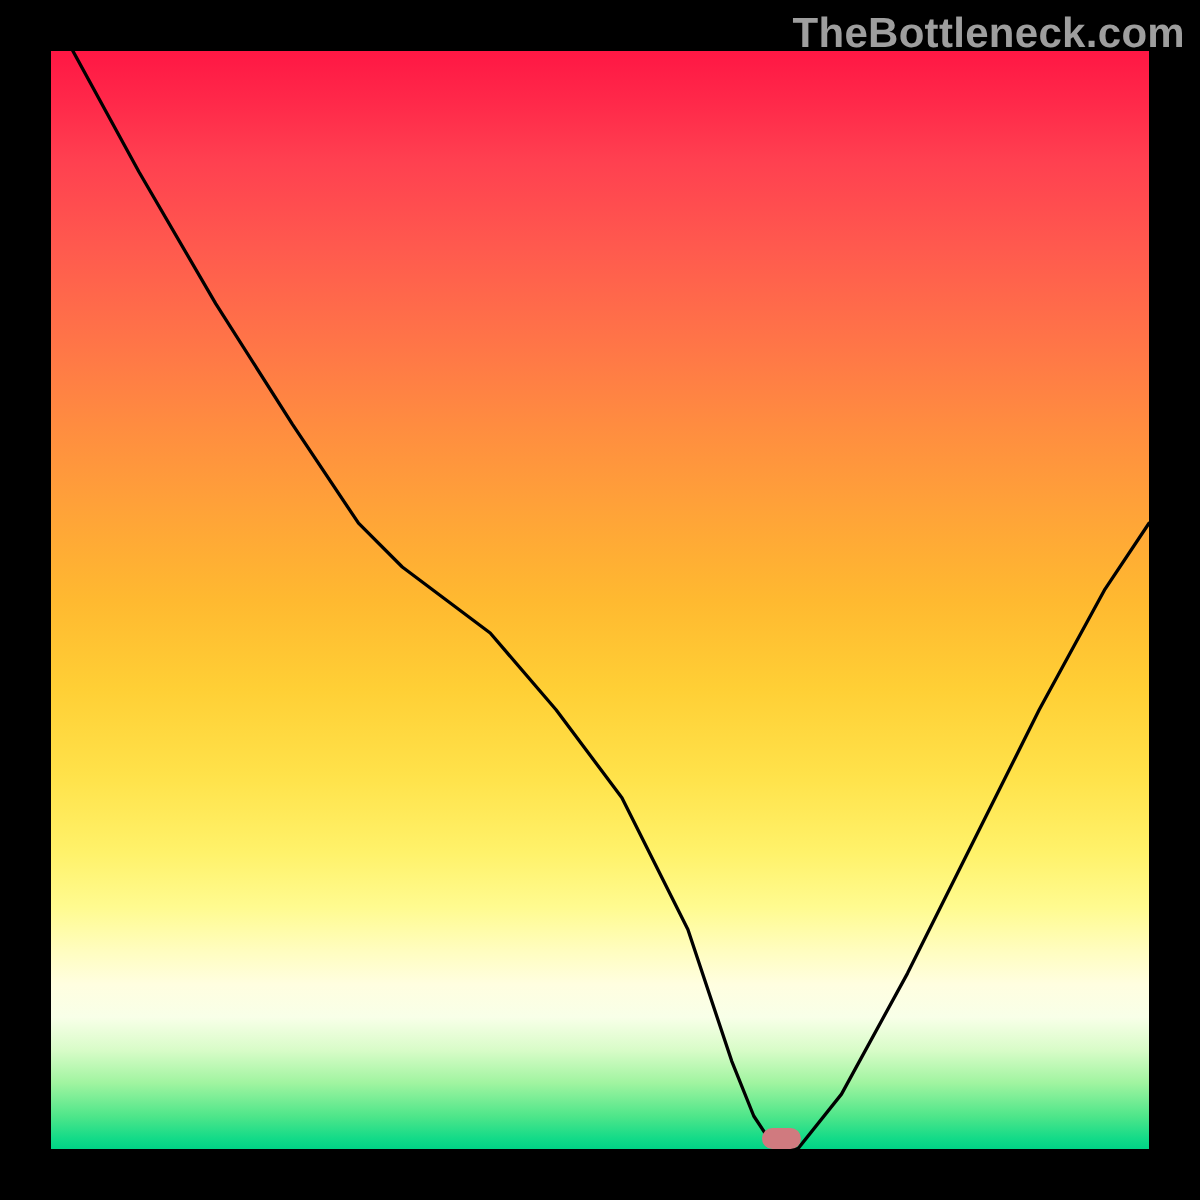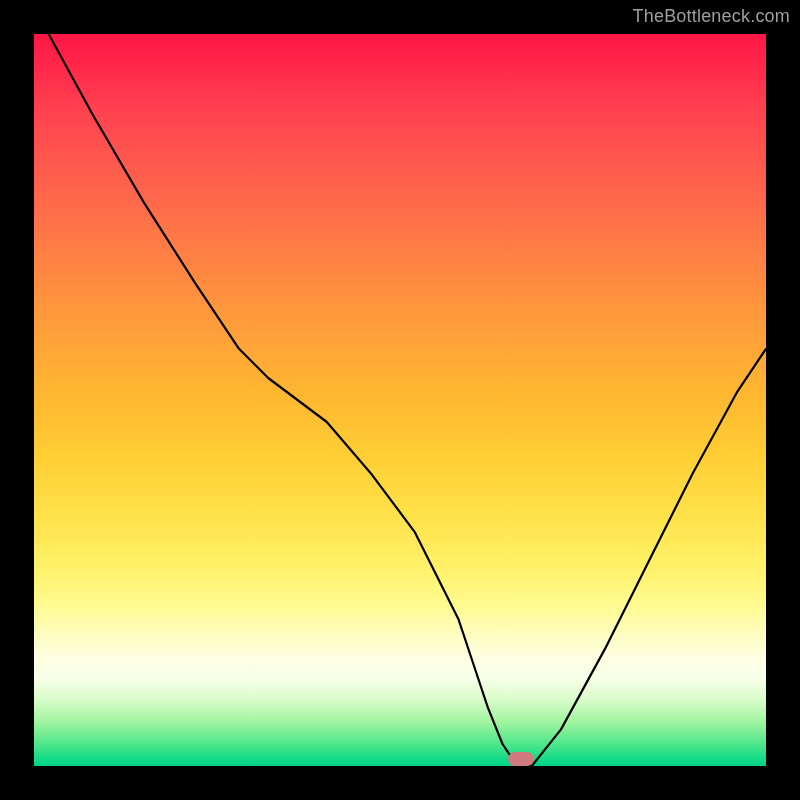--- a/index.html
+++ b/index.html
@@ -38,22 +38,22 @@
       #4fe68a 97%,
       #14db88 99%,
       #00d386 100%
     );
   }
   .watermark {
     position: absolute;
     top: 6px;
     right: 10px;
     color: #9e9e9e;
-    font-size: 18px;
-    font-weight: 400;
+    font-size: 28px;
+    font-weight: 700;
     letter-spacing: 0.2px;
     user-select: none;
   }
   .curve {
     position: absolute;
     left: 34px;
     top: 34px;
     width: 732px;
     height: 732px;
     pointer-events: none;

